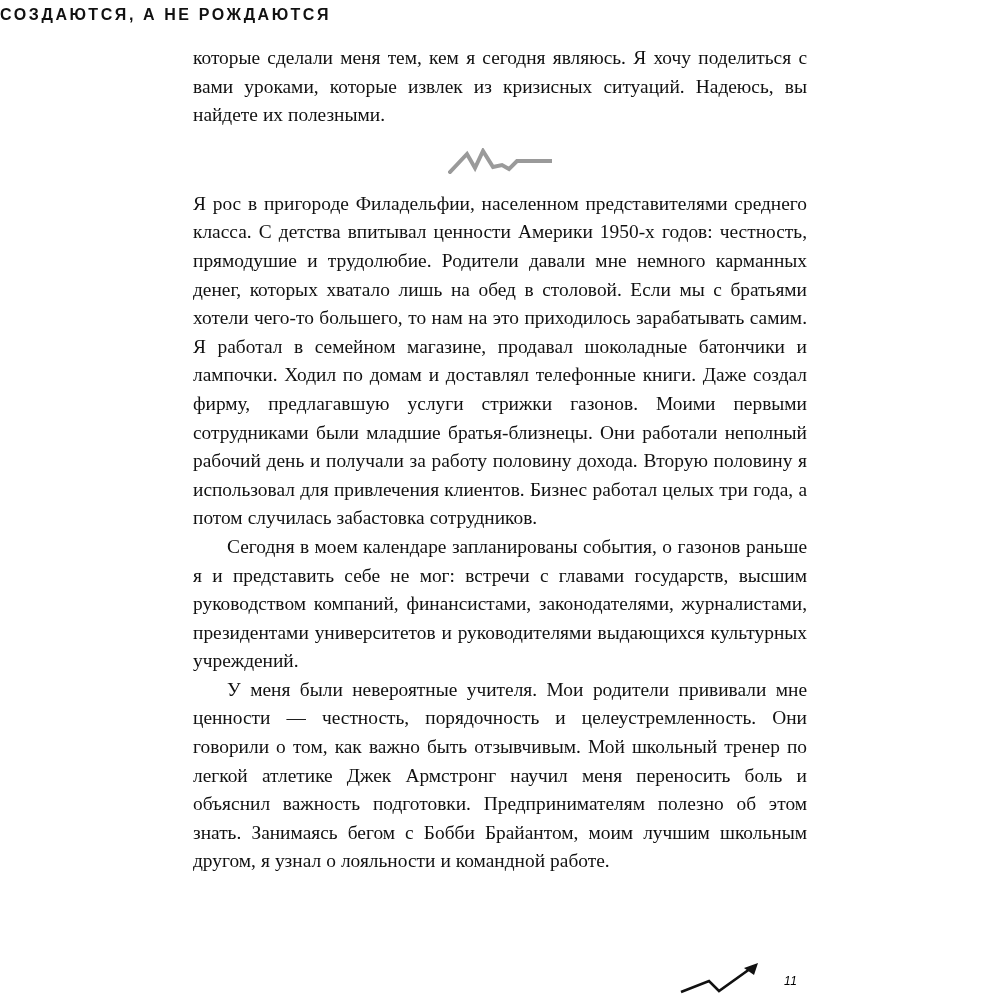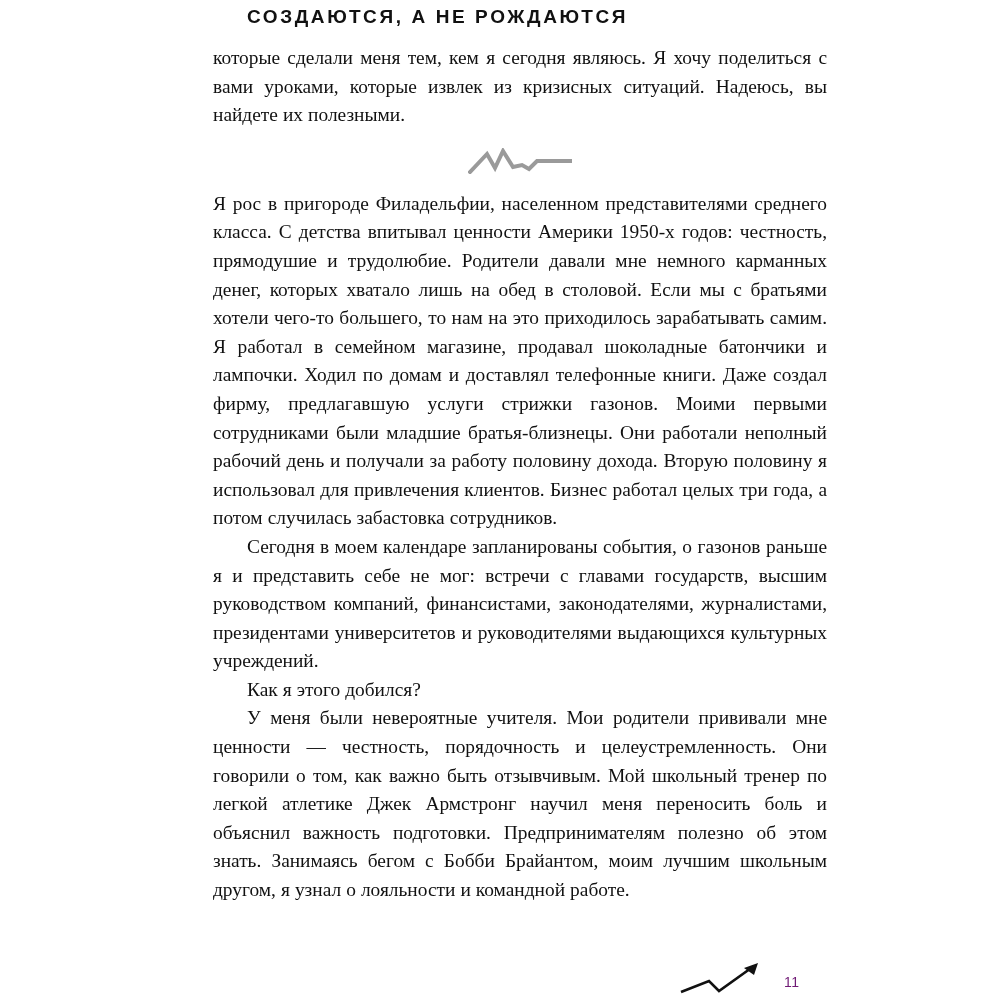--- a/index.html
+++ b/index.html
@@ -15,37 +15,35 @@
     font-family: "Liberation Serif", serif;
     color: #111111;
   }
 
   
   #running-head {
     position: absolute;
     left: 0;
     top: 6px;
     width: 807px;
-    text-align: center;
+    text-align: left;
     font-family: "Liberation Sans", sans-serif;
-    font-size: 19px;
+    font-size: 16px;
     font-weight: 700;
     letter-spacing: 2.6px;
     color: #111111;
     white-space: nowrap;
-    padding-left: 34px;
   }
 
   
   #text-column {
     position: absolute;
     left: 193px;
     top: 44px;
     width: 614px;
-    margin-left: 20px;
   }
 
   .para {
     margin: 0;
     font-size: 19.4px;
     line-height: 28.6px;
     text-align: justify;
     text-align-last: left;
     -webkit-hyphens: none;
     hyphens: none;
@@ -80,24 +78,25 @@
   #footer-arrow {
     position: absolute;
     left: 678px;
     top: 0px;
   }
   #page-number {
     position: absolute;
     left: 784px;
     top: 974px;
     font-family: "Liberation Sans", sans-serif;
-    font-size: 14px;
+    font-size: 12px;
     font-weight: 400;
-    color: #701a75;
+    color: #000000;
     letter-spacing: 0.4px;
+    font-style: italic;
   }
 </style>
 </head>
 <body>
 
 <div id="running-head">СОЗДАЮТСЯ, А НЕ РОЖДАЮТСЯ</div>
 
 <div id="text-column">
 
   <p class="para">которые сделали меня тем, кем я сегодня являюсь. Я хочу поделиться с вами уроками, которые извлек из кризисных ситуаций. Надеюсь, вы найдете их полезными.</p>
@@ -105,21 +104,20 @@
   <div id="ornament-divider">
     <svg width="104" height="26" viewBox="0 0 104 26" aria-hidden="true">
       <polyline points="2,24 19,6 27,20 35,3 45,19 54,17 61,21 69,13 77,13 93,13 102,13" fill="none" stroke="#9a9a9a" stroke-width="4" stroke-linecap="square" stroke-linejoin="miter"></polyline>
     </svg>
   </div>
 
   <p class="para">Я рос в пригороде Филадельфии, населенном представителями среднего класса. С детства впитывал ценности Америки 1950-х годов: честность, прямодушие и трудолюбие. Родители давали мне немного карманных денег, которых хватало лишь на обед в столовой. Если мы с братьями хотели чего-то большего, то нам на это приходилось зарабатывать самим. Я работал в семейном магазине, продавал шоколадные батончики и лампочки. Ходил по домам и доставлял телефонные книги. Даже создал фирму, предлагавшую услуги стрижки газонов. Моими первыми сотрудниками были младшие братья-близнецы. Они работали неполный рабочий день и получали за работу половину дохода. Вторую половину я использовал для привлечения клиентов. Бизнес работал целых три года, а потом случилась забастовка сотрудников.</p>
 
   <p class="para indent">Сегодня в моем календаре запланированы события, о газонов раньше я и представить себе не мог: встречи с главами государств, высшим руководством компаний, финансистами, законодателями, журналистами, президентами университетов и руководителями выдающихся культурных учреждений.</p>
 
-  <p class="para indent">Как я этого добился?</p>
 
   <p class="para indent">У меня были невероятные учителя. Мои родители прививали мне ценности — честность, порядочность и целеустремленность. Они говорили о том, как важно быть отзывчивым. Мой школьный тренер по легкой атлетике Джек Армстронг научил меня переносить боль и объяснил важность подготовки. Предпринимателям полезно об этом знать. Занимаясь бегом с Бобби Брайантом, моим лучшим школьным другом, я узнал о лояльности и командной работе.</p>
 
 </div>
 
 <div id="page-footer">
   <div id="footer-arrow">
     <svg width="96" height="40" viewBox="0 0 96 40" aria-hidden="true">
       <path d="M3,34 L31,23 L41,33 L76,8" fill="none" stroke="#111111" stroke-width="2.6" stroke-linecap="butt" stroke-linejoin="miter"></path>
       <path d="M80,5 L66,10 L76,17 Z" fill="#111111"></path>

